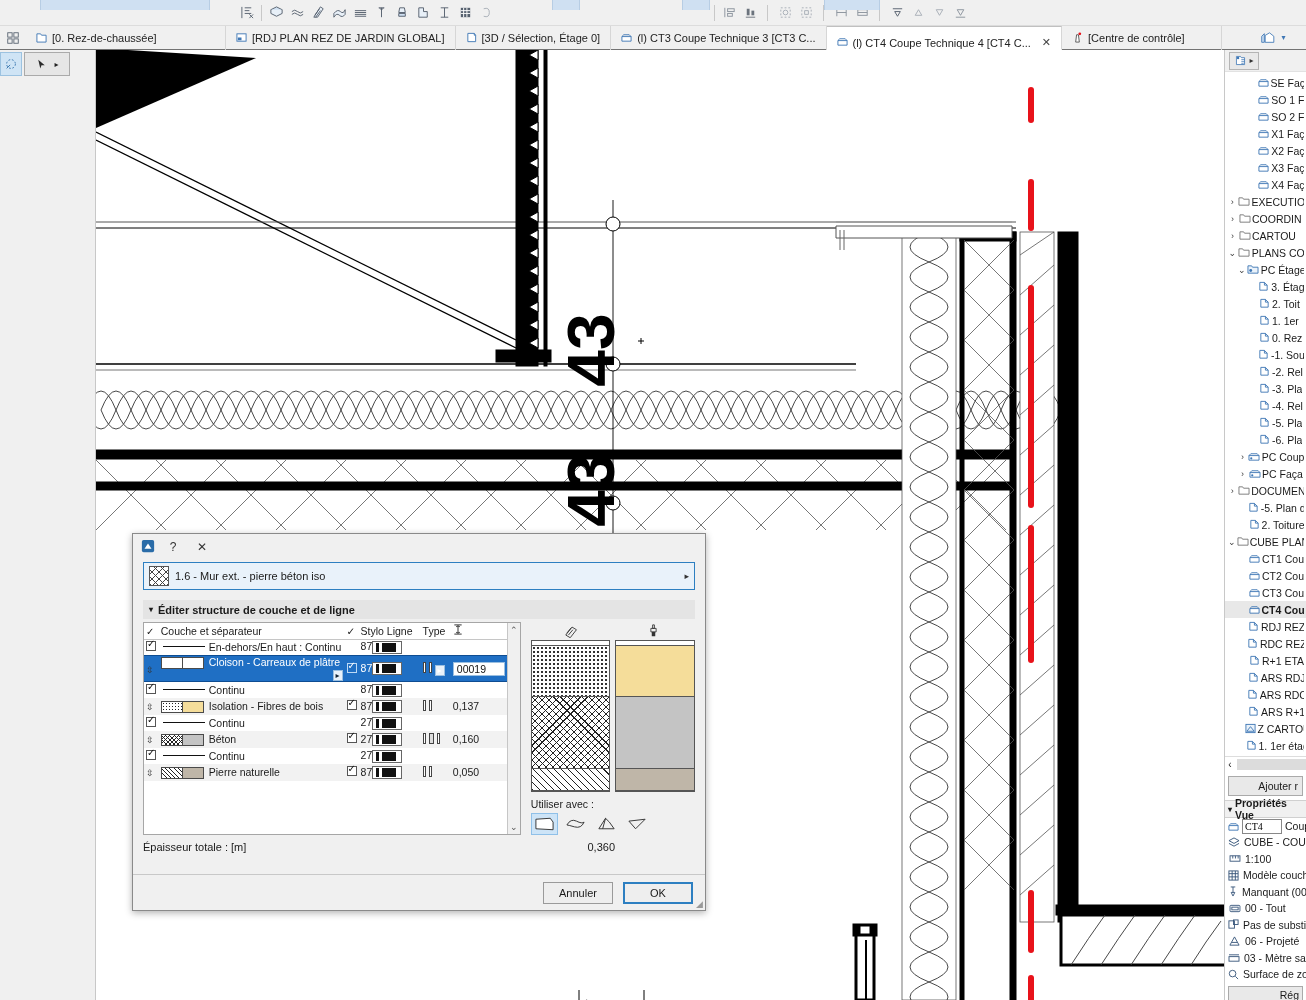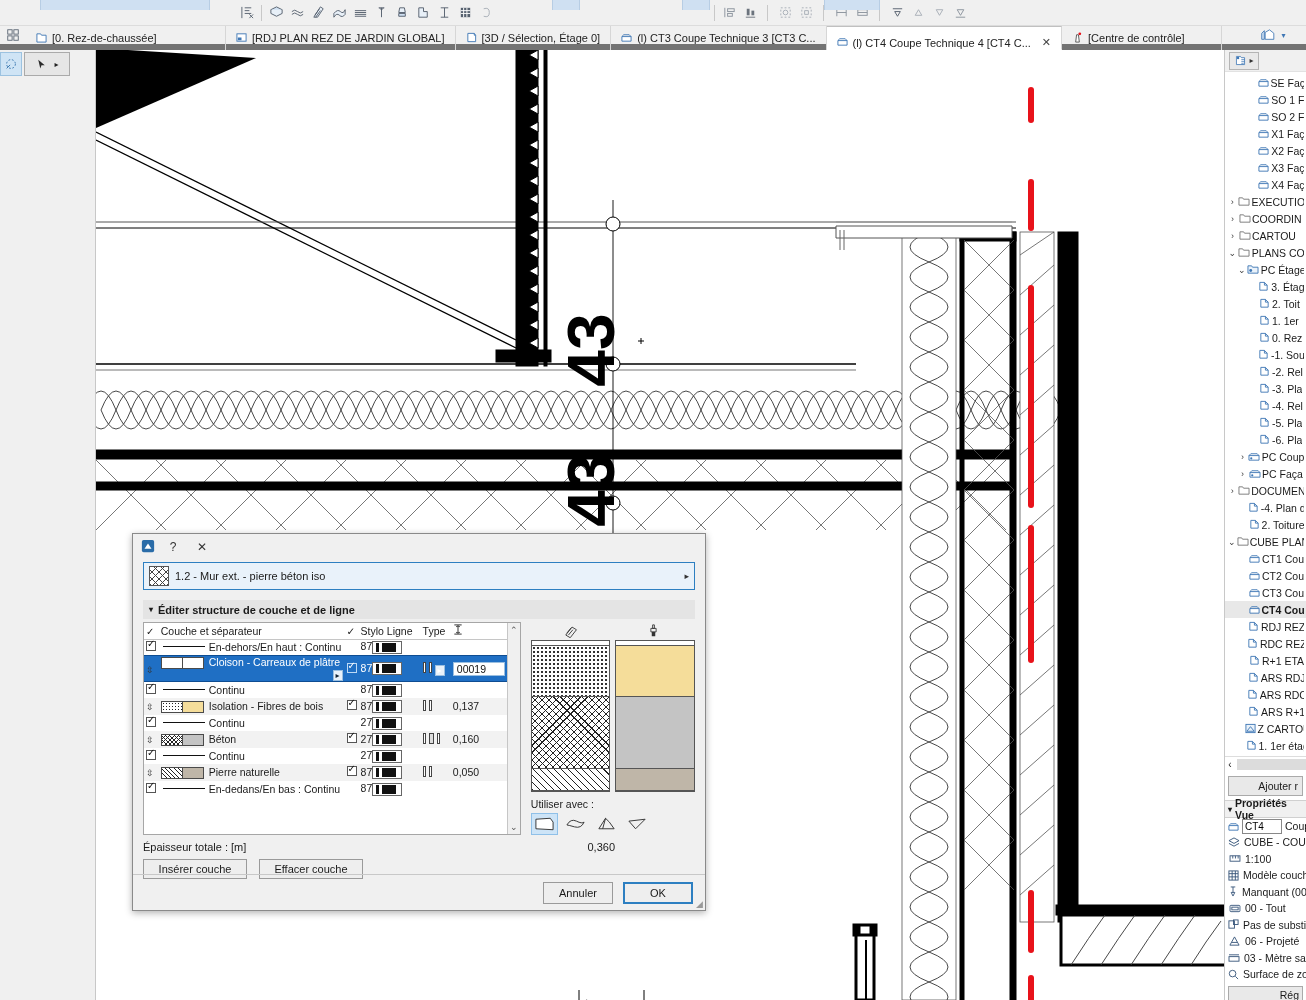--- a/index.html
+++ b/index.html
@@ -28,21 +28,21 @@
   }
   .tb-ico.faint { color: #a8aeb6; }
   .tb-hl {
     position: absolute; top: 0; height: 10px; background: #cfe0f2;
     border-left: 1px solid #b7cde4; border-right: 1px solid #b7cde4;
   }
 
   
   #tabbar {
     position: absolute; left: 0; top: 26px; width: 1306px; height: 24px;
-    background: #f0f0f0; border-bottom: 6px solid #737373;
+    background: #f0f0f0; border-bottom: 1px solid #737373;
     display: flex; align-items: stretch;
   }
   .tb-leftbtn {
     width: 26px; display: flex; align-items: center; justify-content: center;
     color: #55606e;
   }
   .tab {
     display: flex; align-items: center; gap: 5px;
     padding: 0 10px; height: 24px; font-size: 11px; color: #222;
     border-right: 1px solid #d6d6d6; white-space: nowrap;
@@ -100,21 +100,21 @@
             display:flex; align-items:center; justify-content:flex-end; padding-right:4px;}
   #propshdr { display:flex; align-items:center; gap:3px; height:18px;
               background:#f0f0f0; border-top:1px solid #d0d0d0;
               border-bottom:1px solid #d0d0d0; padding-left:3px; font-weight:bold;}
   .prow { display:flex; align-items:center; height:16.5px; gap:4px; padding-left:3px;
           white-space:nowrap; }
   .pico { width:13px; display:inline-flex; align-items:center; justify-content:center;
           color:#37557a; }
   #ctfield { display:flex; align-items:center; height:16px; gap:3px; padding-left:3px; }
   #ctfield input { width: 40px; height:15px; font-size:10px; border:1px solid #888;
-                   padding:0 2px; font-family:Liberation Sans, sans-serif; }
+                   padding:0 2px; font-family:Liberation Serif, serif; }
   #regbtn { margin: 3px; height:18px; background:#e9e9e9; border:1px solid #aaa;
             display:flex;align-items:center;justify-content:flex-end;padding-right:3px;}
 
   
   #dialog {
     position: absolute; left: 132px; top: 533px; width: 574px; height: 378px;
     background: #f0f0f0; border: 1px solid #8a8a8a;
     box-shadow: 0 2px 7px rgba(0,0,0,0.30);
     font-size: 11px;
   }
@@ -861,21 +861,21 @@
         </div>
         <div class="tnode">
           <span style="width:13px"></span>
           <span class="tw"></span>
           <span class="ticon">
             <svg width="11" height="11" viewBox="0 0 12 12">
               <path d="M2 1.5h5l3 3V10H2z" fill="#fff" stroke="#3f77b5"></path>
               <path d="M7 1.5v3h3" fill="none" stroke="#3f77b5"></path>
             </svg>
           </span>
-          <span class="tlabel">-4.  Plan d</span>
+          <span class="tlabel">-5.  Plan d</span>
         </div>
         <div class="tnode">
           <span style="width:13px"></span>
           <span class="tw"></span>
           <span class="ticon">
             <svg width="11" height="11" viewBox="0 0 12 12">
               <path d="M2 1.5h5l3 3V10H2z" fill="#fff" stroke="#3f77b5"></path>
               <path d="M7 1.5v3h3" fill="none" stroke="#3f77b5"></path>
             </svg>
           </span>
@@ -1141,21 +1141,21 @@
             <path d="M4 11 l4-6 4 6z" fill="#fff"></path>
           </svg>
       </span>
       <span class="tbtn">?</span>
       <span class="tbtn">✕</span>
     </div>
 
     <div id="dlgbody">
       <div id="compsel">
         <span class="swatch"></span>
-        <span class="cname">1.2 - Mur ext. - pierre béton iso</span>
+        <span class="cname">1.6 - Mur ext. - pierre béton iso</span>
         <span class="arrow">▸</span>
       </div>
 
 
       <div id="sectionhdr">
         <span style="font-size:8px">▾</span>
         <span>Éditer structure de couche et de ligne</span>
       </div>
 
       <div id="mainrow">
@@ -1273,31 +1273,20 @@
                     <td><span>87</span><span class="penbox">
                         <i></i>
                         <b></b>
                       </span></td>
                     <td><span class="typeg">
                         <s></s>
                         <s></s>
                       </span></td>
                     <td><span>0,050</span></td>
                   </tr>
-                  <tr class="sep">
-                    <td><span class="ckbox on"></span></td>
-                    <td><span class="lineglyph"></span><span>En-dedans/En bas : Continu</span></td>
-                    <td></td>
-                    <td><span>87</span><span class="penbox">
-                        <i></i>
-                        <b></b>
-                      </span></td>
-                    <td></td>
-                    <td><span></span></td>
-                  </tr>
                 </tbody>
             </table>
           </div>
           <div class="scrollcol">
             <span>⌃</span>
             <span>⌄</span>
           </div>
         </div>
 
         <div id="preview">
@@ -1355,28 +1344,20 @@
             </div>
           </div>
         </div>
       </div>
 
       <div id="totalrow">
         <span>Épaisseur totale :  [m]</span>
         <span class="tv">0,360</span>
       </div>
 
-      <div id="botbtns">
-        <div class="gbtn" style="width:104px">
-          <span>Insérer couche</span>
-        </div>
-        <div class="gbtn" style="width:104px">
-          <span>Effacer couche</span>
-        </div>
-      </div>
     </div>
 
     <div id="dlgfoot">
       <div class="gbtn">
         <span>Annuler</span>
       </div>
       <div class="gbtn ok">
         <span>OK</span>
       </div>
       <span class="grip">◢</span>

